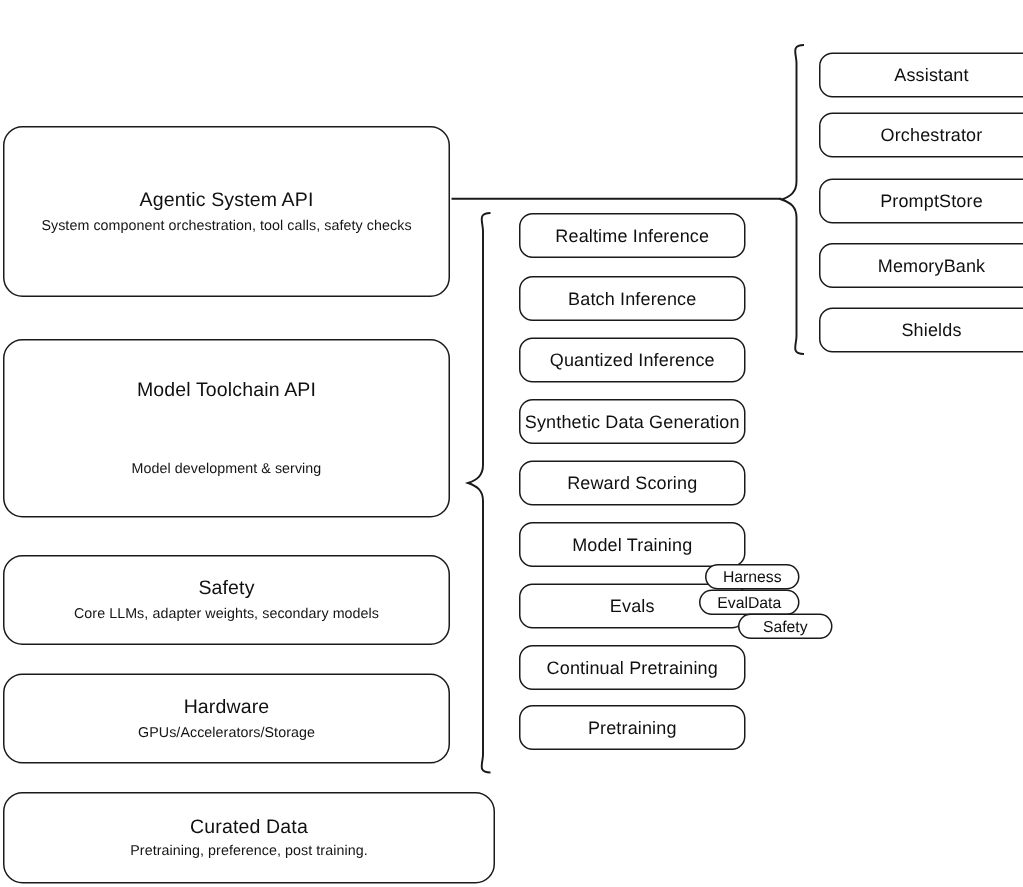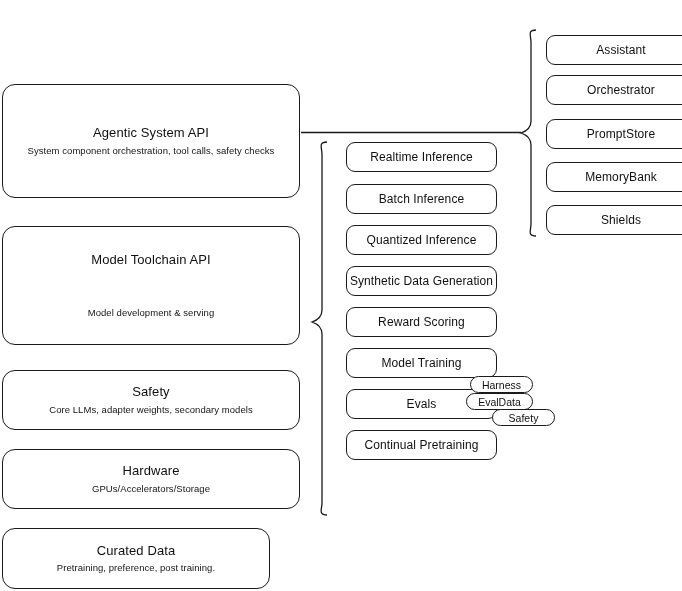--- a/index.html
+++ b/index.html
@@ -136,33 +136,34 @@
   <div class="layer-box" style="left:2px; top:370px; width:298px; height:60px;">
     <div class="layer-title">Safety</div>
     <div class="layer-sub">Core LLMs, adapter weights, secondary models</div>
   </div>
 
   <div class="layer-box" style="left:2px; top:449px; width:298px; height:60px;">
     <div class="layer-title">Hardware</div>
     <div class="layer-sub">GPUs/Accelerators/Storage</div>
   </div>
 
-  <div class="layer-box" style="left:2px; top:528px; width:268px; height:61px;">
+  <div class="layer-box" style="left:2px; top:528px; width:328px; height:61px;">
     <div class="layer-title">Curated Data</div>
     <div class="layer-sub">Pretraining, preference, post training.</div>
   </div>
 
   <div class="pill" style="left:330px; top:142px; width:151px; height:30px;">Realtime Inference</div>
   <div class="pill" style="left:330px; top:184px; width:151px; height:30px;">Batch Inference</div>
   <div class="pill" style="left:330px; top:225px; width:151px; height:30px;">Quantized Inference</div>
   <div class="pill" style="left:330px; top:266px; width:151px; height:30px;">Synthetic Data Generation</div>
   <div class="pill" style="left:330px; top:307px; width:151px; height:30px;">Reward Scoring</div>
   <div class="pill" style="left:330px; top:348px; width:151px; height:30px;">Model Training</div>
   <div class="pill" style="left:330px; top:389px; width:151px; height:30px;">Evals</div>
   <div class="pill" style="left:330px; top:430px; width:151px; height:30px;">Continual Pretraining</div>
+  <div class="pill" style="left:330px; top:470px; width:151px; height:30px;">Pretraining</div>
 
   <div class="mini-pill" style="left:470px; top:376px; width:63px; height:17px;">Harness</div>
   <div class="mini-pill" style="left:466px; top:393px; width:67px; height:17px;">EvalData</div>
   <div class="mini-pill" style="left:492px; top:409px; width:63px; height:17px;">Safety</div>
 
   <div class="pill" style="left:530px; top:35px; width:150px; height:30px;">Assistant</div>
   <div class="pill" style="left:530px; top:75px; width:150px; height:30px;">Orchestrator</div>
   <div class="pill" style="left:530px; top:119px; width:150px; height:30px;">PromptStore</div>
   <div class="pill" style="left:530px; top:162px; width:150px; height:30px;">MemoryBank</div>
   <div class="pill" style="left:530px; top:205px; width:150px; height:30px;">Shields</div>

